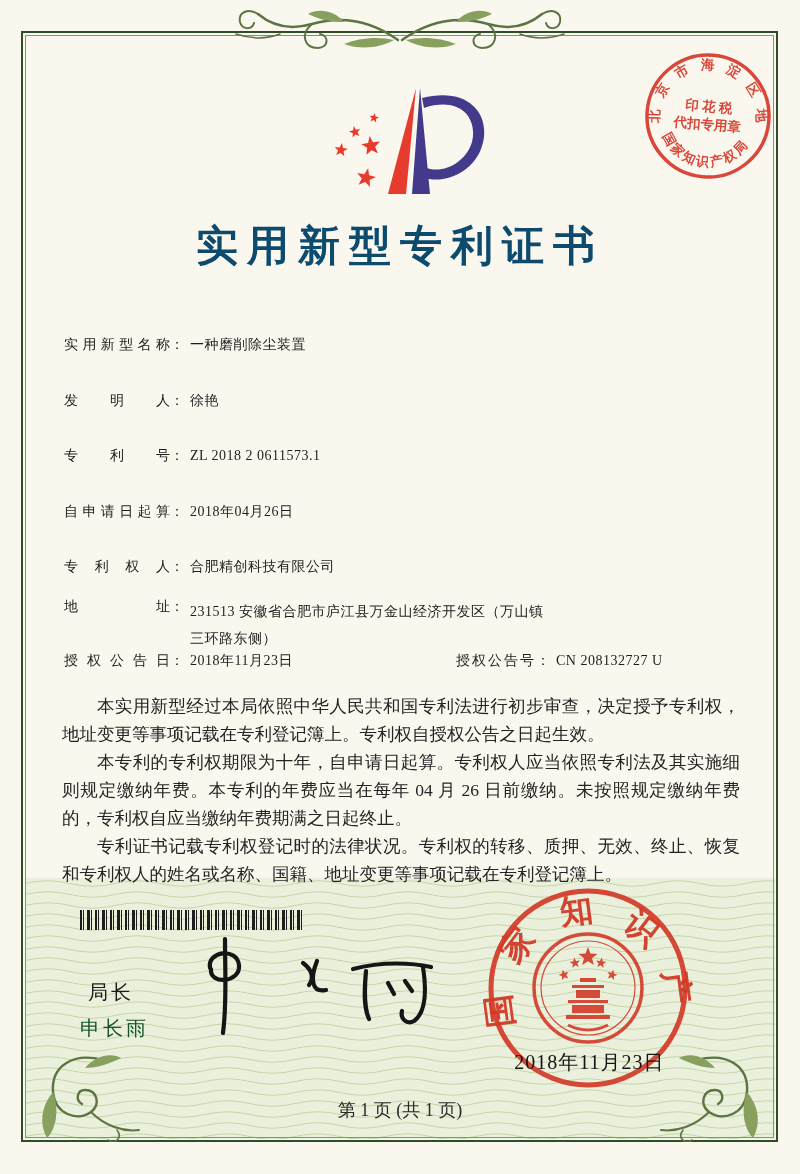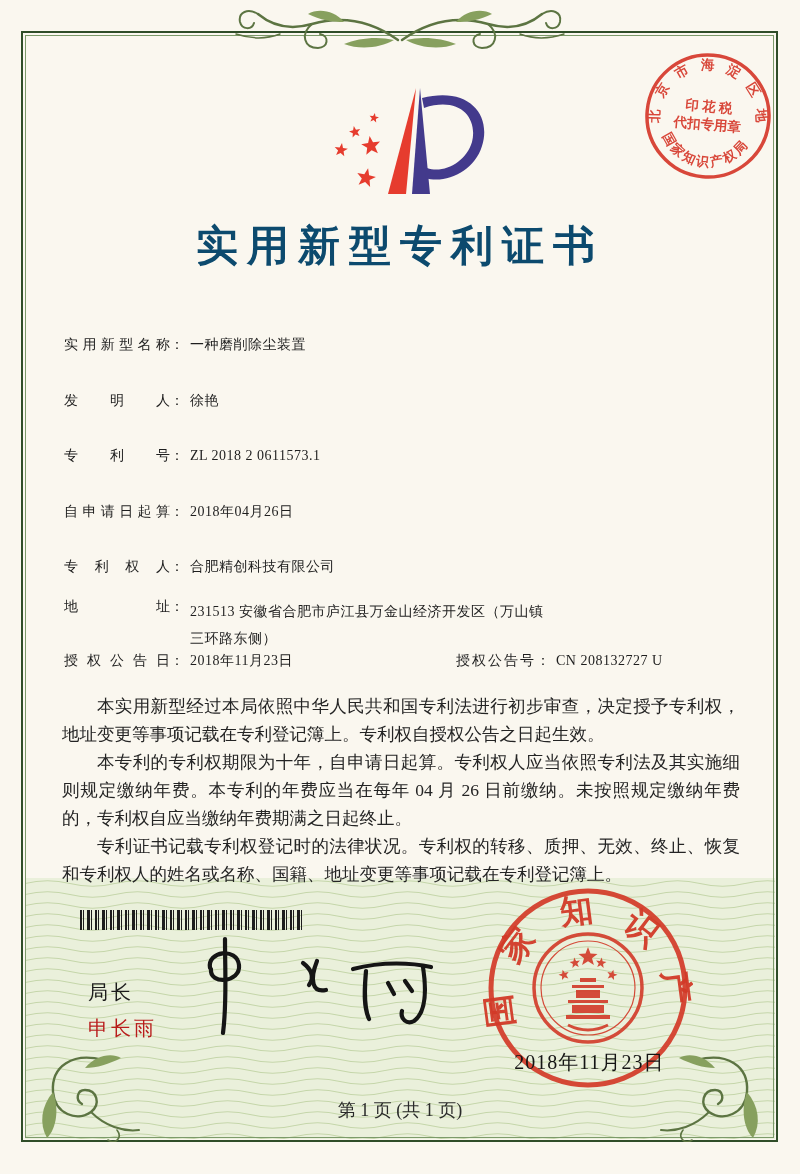--- a/index.html
+++ b/index.html
@@ -36,21 +36,21 @@
 
   .body-text{position:absolute;left:62px;top:692px;width:678px;font-size:17.5px;line-height:28px;
              color:#242424;text-align:justify;}
   .body-text p{margin:0;text-indent:2em;}
 
   .barcode{position:absolute;left:80px;top:910px;width:222px;height:20px;
     background:repeating-linear-gradient(90deg,#1d1d1d 0 2px,rgba(0,0,0,0) 2px 3px,#1d1d1d 3px 4px,
     rgba(0,0,0,0) 4px 7px,#1d1d1d 7px 10px,rgba(0,0,0,0) 10px 11px,#1d1d1d 11px 12px,rgba(0,0,0,0) 12px 15px);}
 
   .officer-title{position:absolute;left:88px;top:973px;font-size:20px;color:#1b1b1b;letter-spacing:3px;margin-top:6px;}
-  .officer-name{position:absolute;left:88px;top:1015px;font-size:20px;color:#b91c1c;letter-spacing:3px;}
+  .officer-name{position:absolute;left:80px;top:1015px;font-size:20px;color:#14532d;letter-spacing:3px;}
   .signature{position:absolute;left:185px;top:933px;}
 
   .seal{position:absolute;left:483px;top:883px;}
   .seal-date{position:absolute;left:492px;top:1049px;width:195px;text-align:center;
              font-size:20px;color:#141414;letter-spacing:1px;}
 
   .page-footer{position:absolute;left:0;top:1098px;width:100%;text-align:center;font-size:18px;color:#2a2a2a;}
 
   svg text{font-family:"Liberation Serif",serif;}
   .stamp-text{fill:#d6392b;font-weight:bold;}

